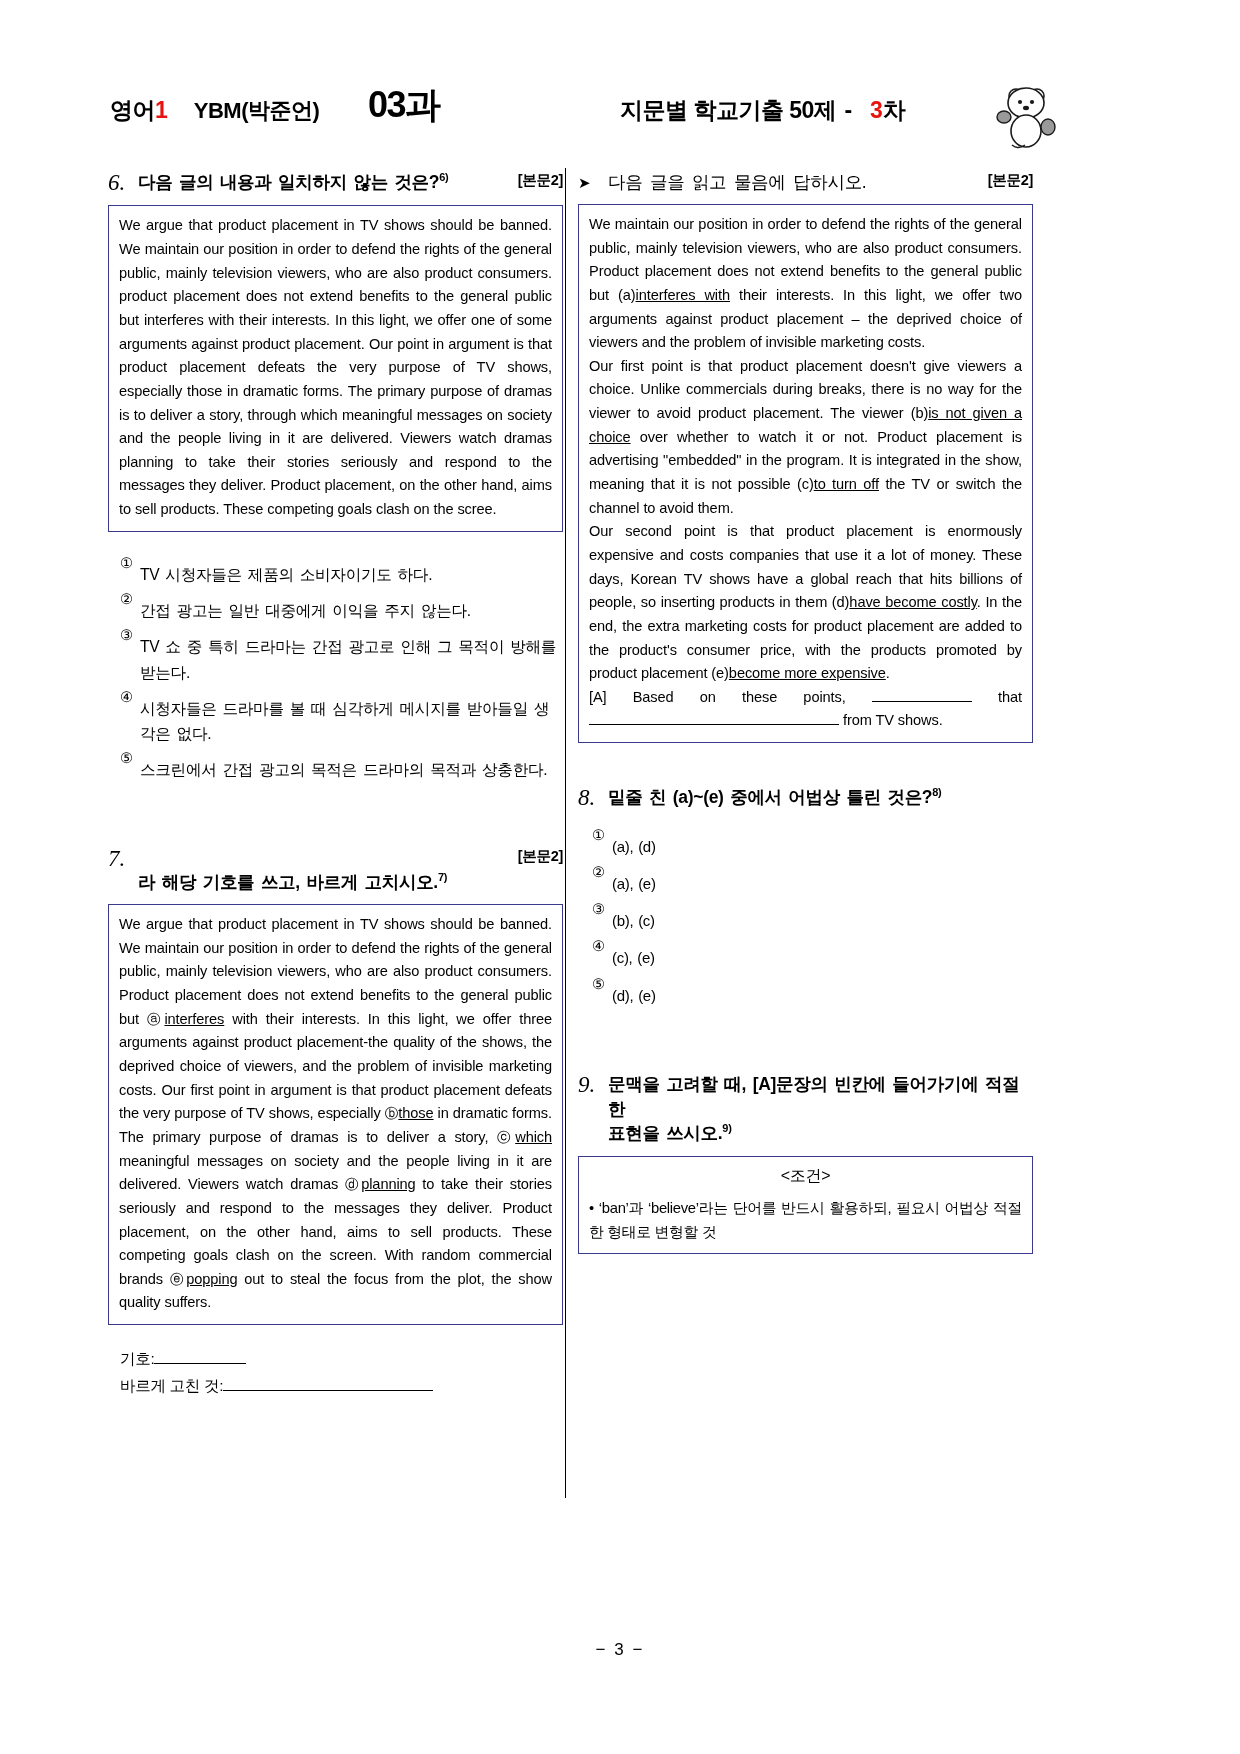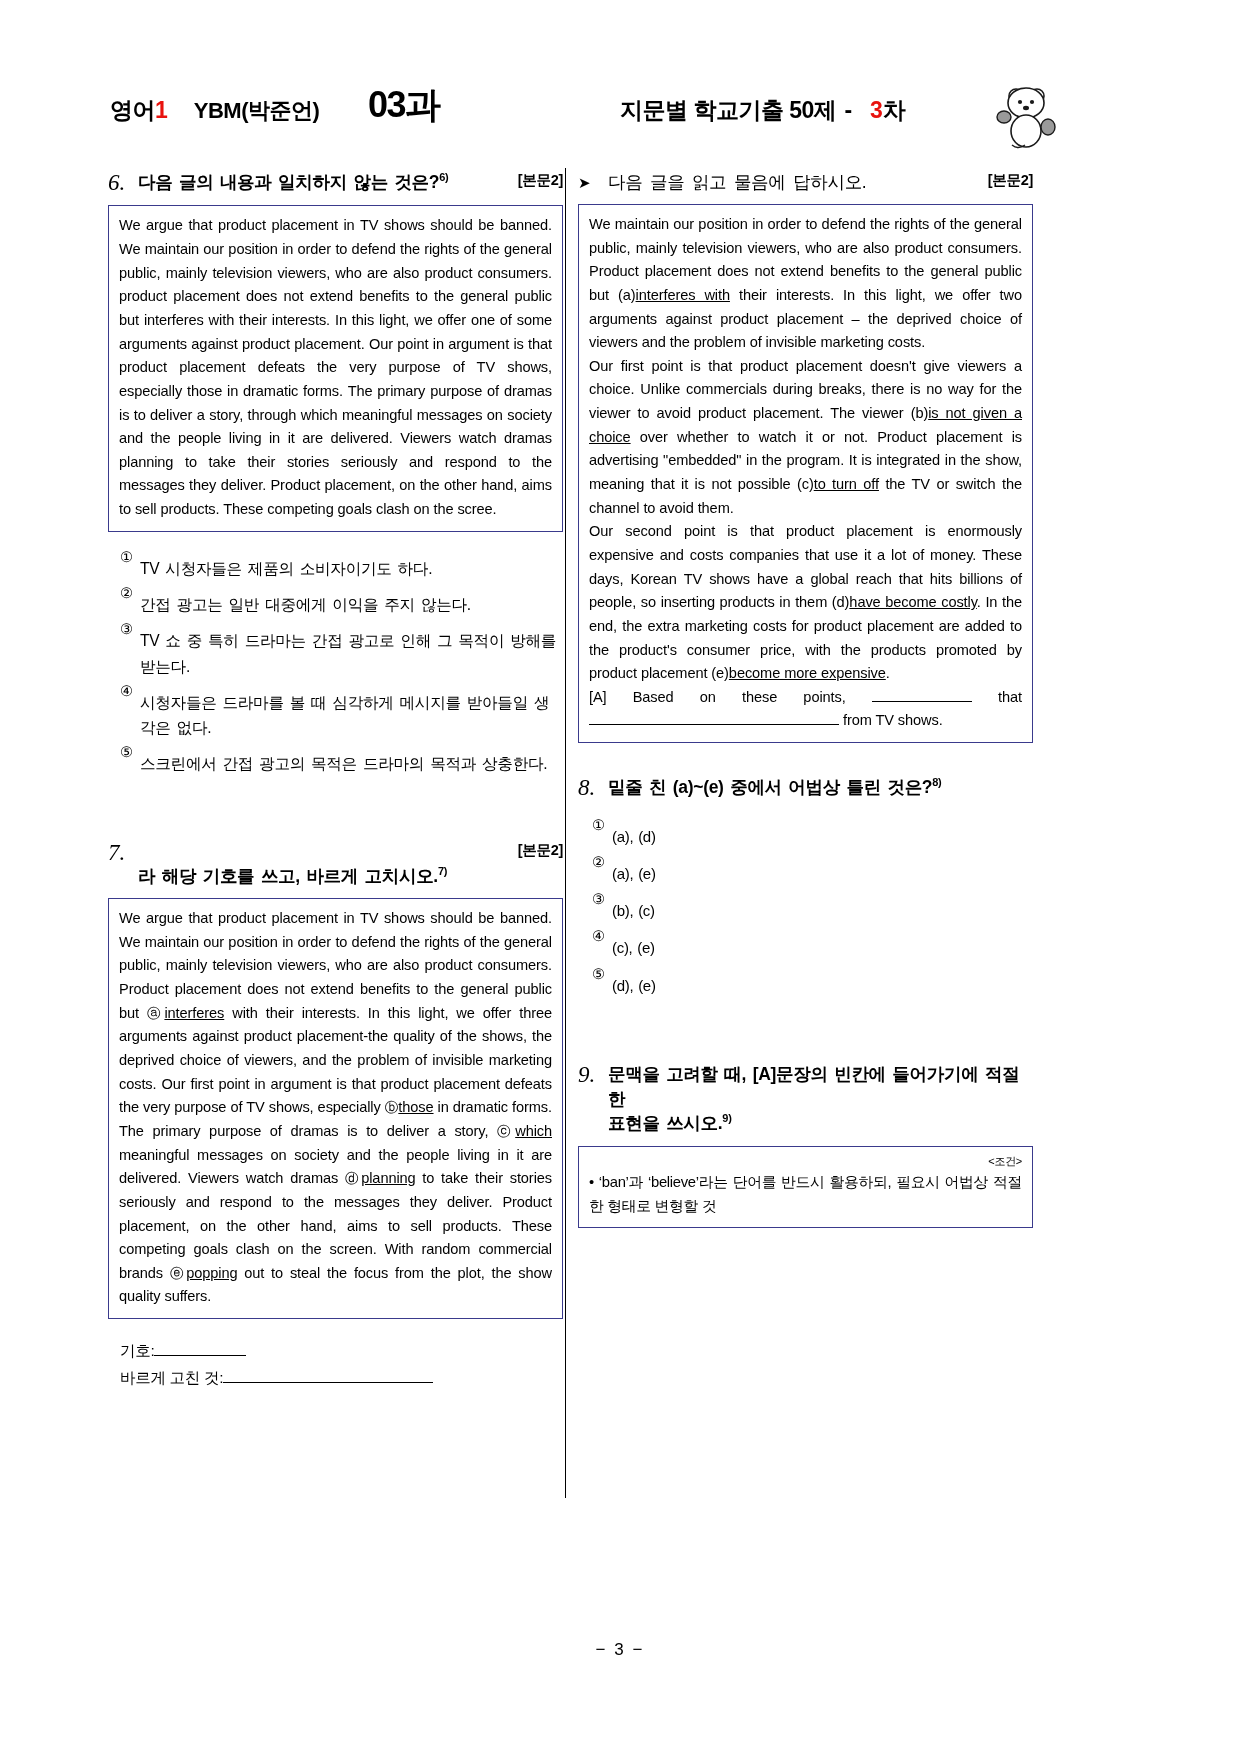--- a/index.html
+++ b/index.html
@@ -179,21 +179,21 @@
 
   
   .passage {
     border: 1px solid #3a3a8c;
     padding: 8px 10px 9px 10px;
     font-size: 14.6px;
     line-height: 1.62;
     text-align: justify;
     text-justify: inter-word;
     letter-spacing: -0.1px;
-    margin-bottom: 10px;
+    margin-bottom: 20px;
   }
   .passage p { margin: 0; }
   .passage p + p { margin-top: 0; }
 
   .u { text-decoration: underline; }
   .marker { font-size: 13.5px; }
 
   
   .choices {
     margin: 14px 0 0 12px;
@@ -243,21 +243,21 @@
 
   
   .cond-box {
     border: 1px solid #3a3a8c;
     padding: 6px 10px 9px 10px;
     font-size: 14.8px;
     line-height: 1.6;
     letter-spacing: -0.3px;
     margin-top: 10px;
   }
-  .cond-title { text-align: right; font-size: 11px; margin-bottom: 0; }
+  .cond-title { text-align: center; font-size: 16px; margin-bottom: 8px; }
   .cond-item { text-align: justify; }
 
   
   .footer {
     position: absolute;
     left: 0;
     top: 1640px;
     width: 1240px;
     text-align: center;
     font-size: 17px;

